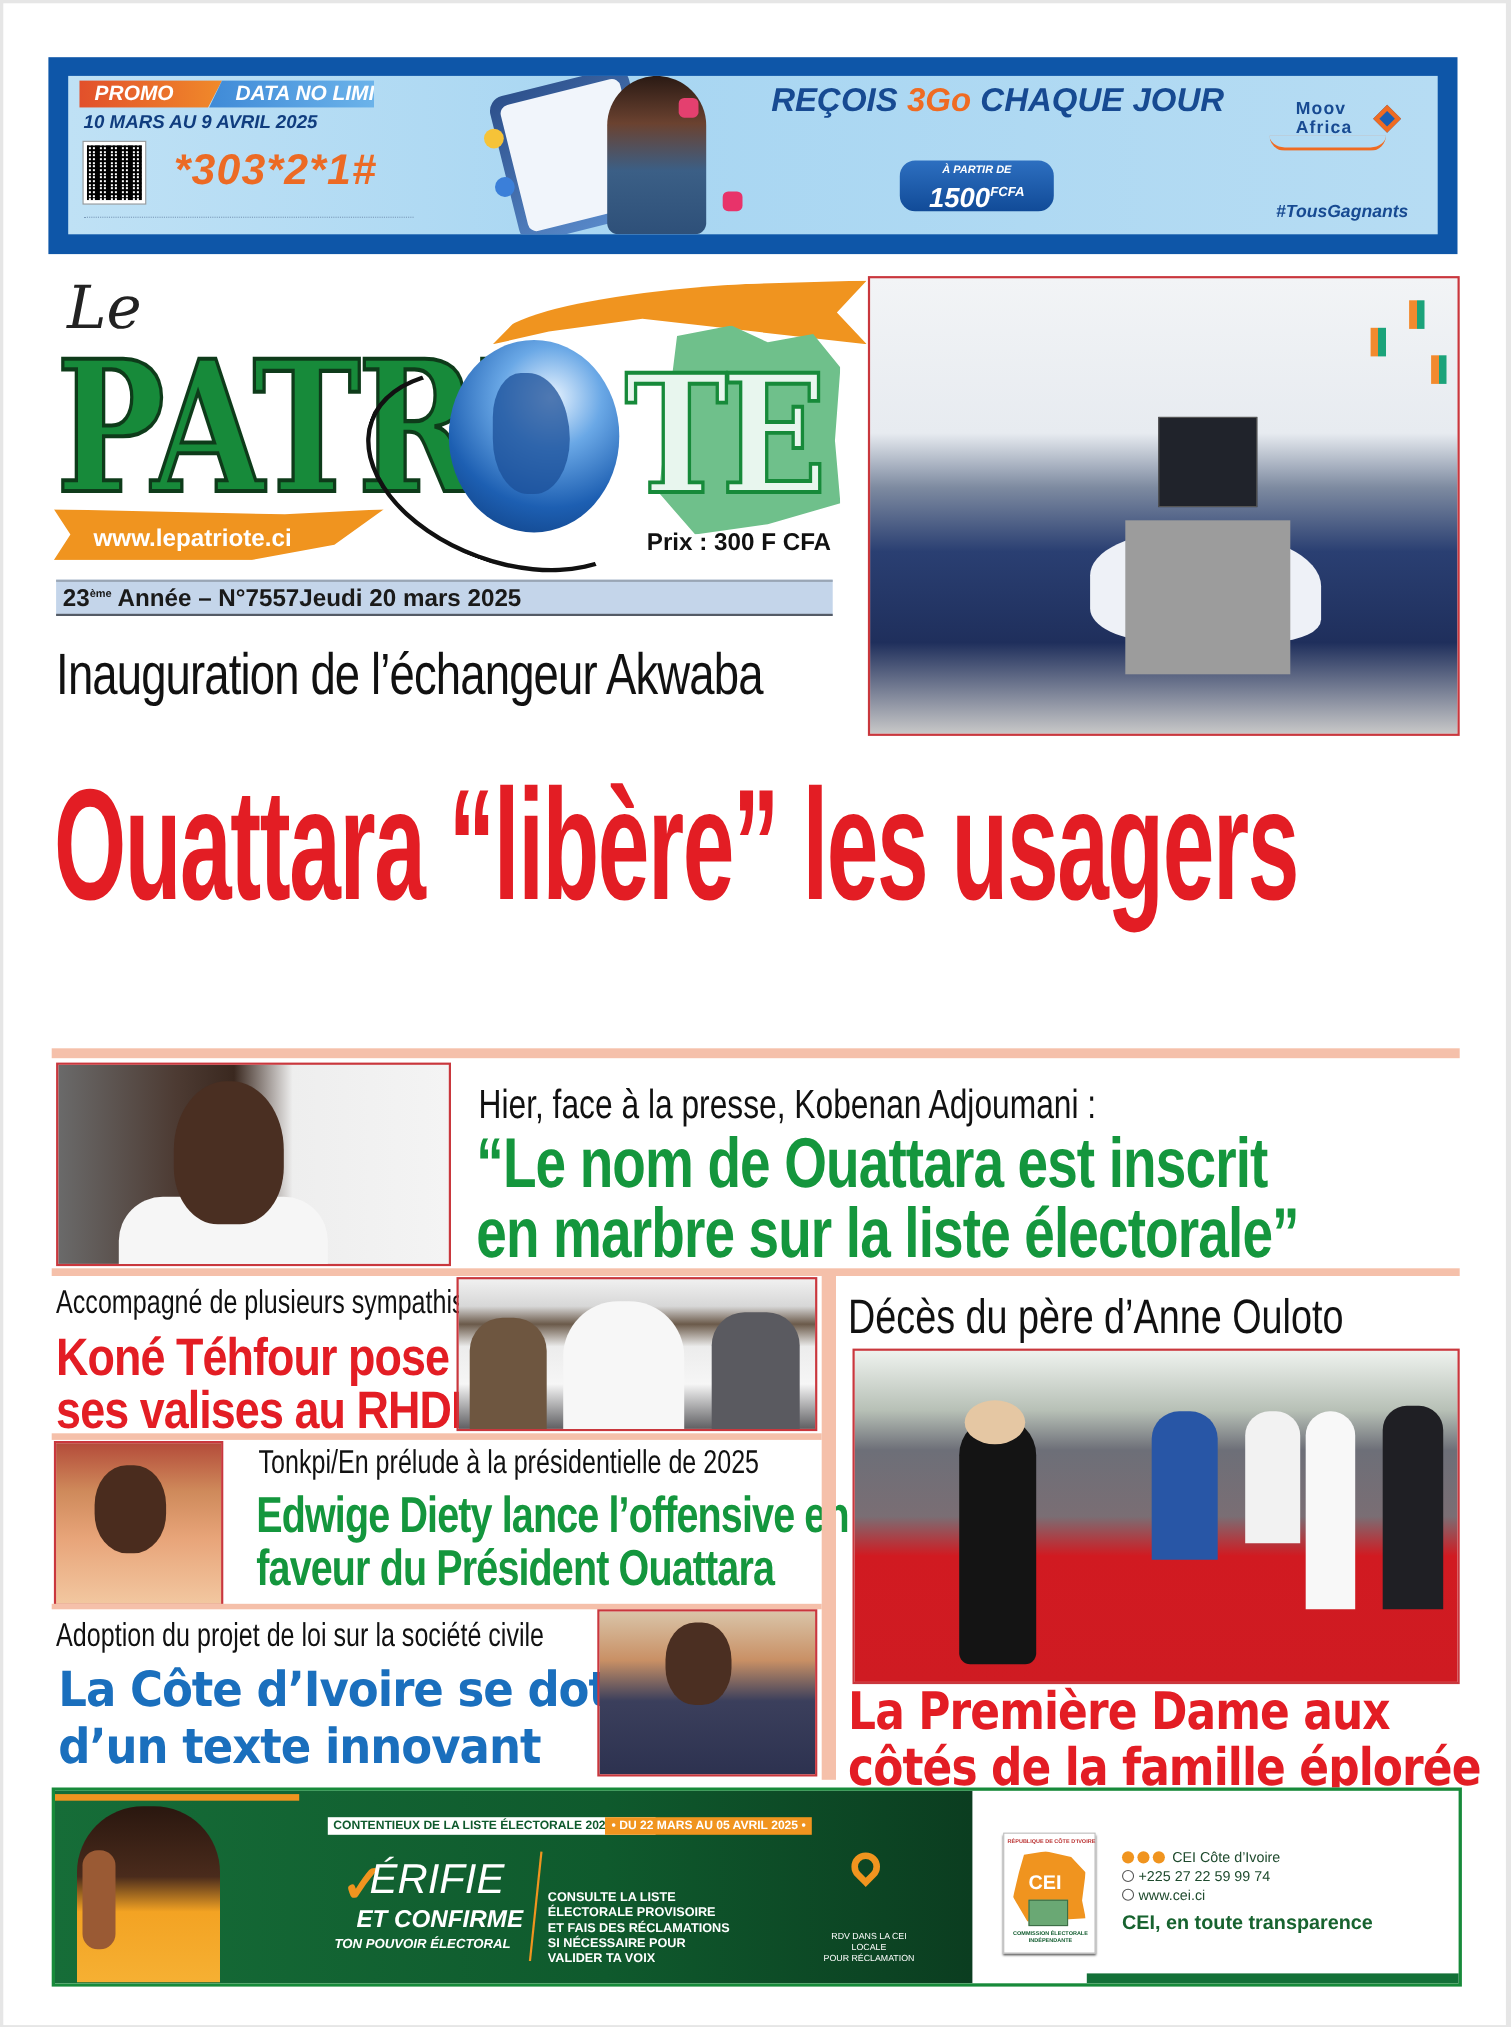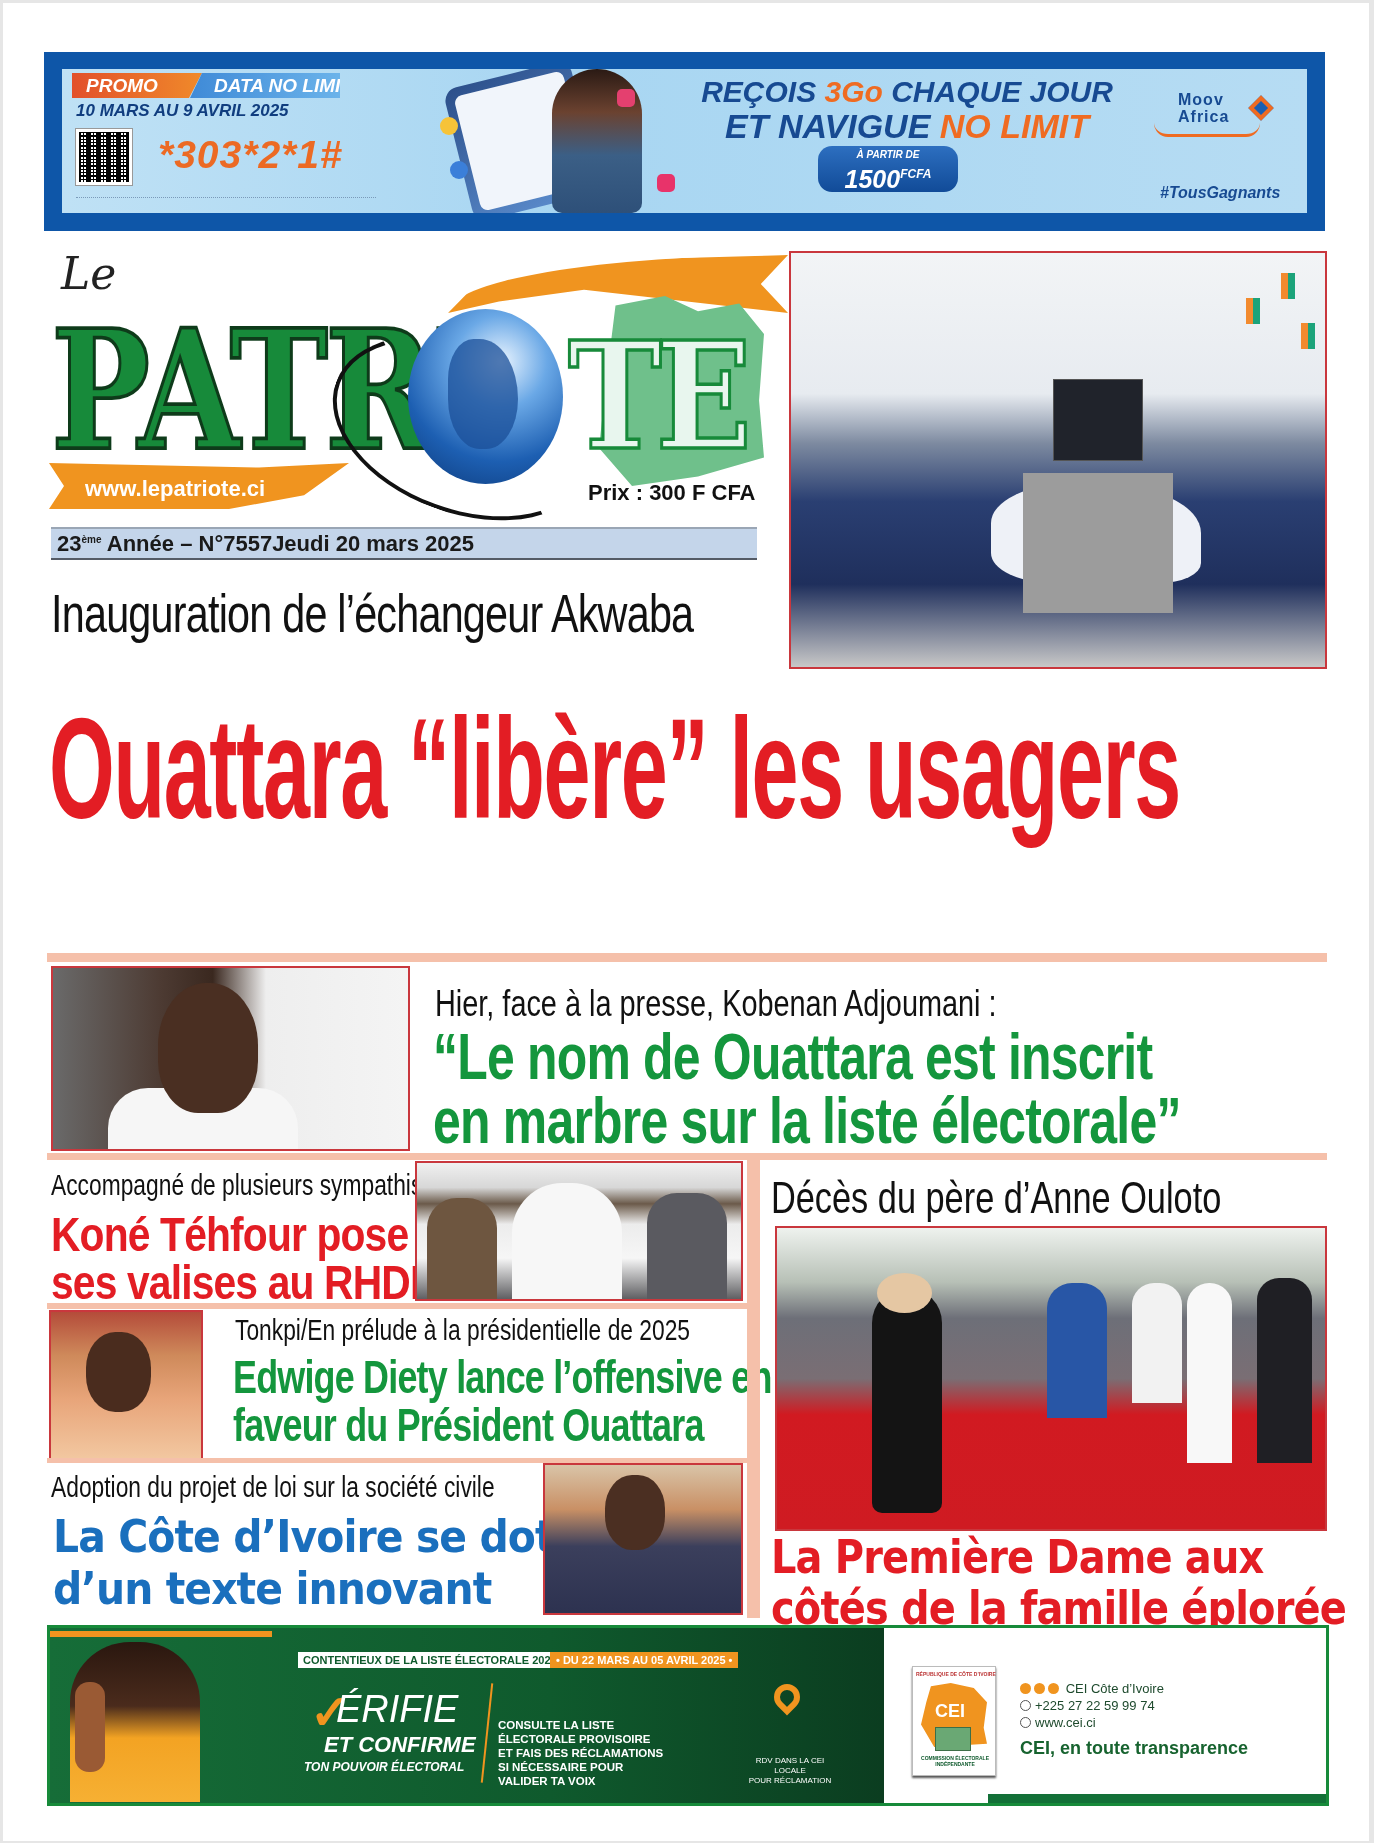--- a/index.html
+++ b/index.html
@@ -31,21 +31,21 @@
   .price-pill .small { font-size: 10px; font-weight: bold; font-style: italic; display: block; padding-top: 3px; line-height: 11px; }
   .price-pill .big { font-size: 25px; font-weight: bold; font-style: italic; line-height: 28px; }
   .price-pill .big sup { font-size: 12px; vertical-align: 10px; }
   .moov-logo { position: absolute; left: 1092px; top: 18px; width: 120px; height: 56px; }
   .moov-text { position: absolute; left: 24px; top: 4px; font-size: 16px; font-weight: bold; color: #174a92; line-height: 17px; letter-spacing: 1px; }
   .moov-swoosh { position: absolute; left: 0; top: 36px; width: 106px; height: 14px; border-bottom: 3px solid #ef6b22; border-radius: 0 0 60px 60px; }
   .moov-diamond { position: absolute; left: 98px; top: 12px; width: 18px; height: 18px; background: #1a5fb4; transform: rotate(45deg); border: 4px solid #ef6b22; }
   .hashtag { position: absolute; left: 1098px; top: 115px; font-size: 16px; font-weight: bold; font-style: italic; color: #174a92; }
 
   
-  .le { left: 58px; top: 245px; font-family: "DejaVu Serif", serif; font-style: italic; font-size: 44px; color: #222; text-align: center; }
+  .le { left: 58px; top: 245px; font-family: "DejaVu Serif", serif; font-style: italic; font-size: 54px; color: #222; text-align: center; }
   .swoosh-top { left: 445px; top: 252px; width: 340px; height: 58px; background: #f0941f; border-radius: 100% 0 0 0 / 100% 0 0 0; clip-path: polygon(0 100%, 10% 40%, 40% 10%, 100% 0, 92% 50%, 100% 100%, 40% 60%, 15% 80%); }
   .patriote { left: 48px; top: 300px; font-family: "DejaVu Serif", serif; font-weight: bold; font-size: 132px; line-height: 140px; color: #178a3a; -webkit-text-stroke: 3px #0e3b1a; letter-spacing: -3px; transform: scaleY(1.25); transform-origin: top left; }
   .globe { left: 405px; top: 306px; width: 155px; height: 175px; border-radius: 50%; background: radial-gradient(circle at 60% 30%, #e9f4ff 0%, #6aa8e6 30%, #1d5fb2 65%, #0c3877 100%); }
   .globe-land { position: absolute; left: 40px; top: 30px; width: 70px; height: 110px; background: #1b4f98; border-radius: 40% 60% 50% 50%; opacity: .75; }
   .arc { left: 325px; top: 340px; width: 270px; height: 170px; border: 4px solid #111; border-radius: 50%; border-right-color: transparent; border-top-color: transparent; transform: rotate(20deg); }
   .civ-map { left: 596px; top: 293px; width: 165px; height: 190px; background: #6fc08b; clip-path: polygon(10% 5%, 40% 0, 60% 8%, 85% 4%, 100% 20%, 97% 55%, 100% 85%, 60% 95%, 20% 100%, 0 80%, 5% 40%); }
   .te { left: 565px; top: 310px; font-family: "DejaVu Serif", serif; font-weight: bold; font-size: 126px; line-height: 140px; color: #e8f6ee; -webkit-text-stroke: 3px #178a3a; transform: scaleY(1.18); transform-origin: top left; letter-spacing: -6px; }
   .swoosh-bottom { left: 46px; top: 460px; width: 300px; height: 46px; background: #f0941f; clip-path: polygon(0 0, 70% 10%, 100% 0, 85% 70%, 60% 100%, 0 100%, 5% 50%); }
   .website { left: 82px; top: 473px; color: #fff; font-size: 22px; font-weight: bold; }
   .price { left: 585px; top: 477px; font-size: 22px; font-weight: bold; color: #111; }
@@ -155,21 +155,20 @@
       <div class="phone-art">
           <div class="phone-screen"></div>
         </div>
       <div class="girl"></div>
       <div class="emoji" style="left:378px;top:48px;background:#f6c338;"></div>
       <div class="emoji" style="left:388px;top:92px;background:#3b7fd9;"></div>
       <div class="emoji" style="left:555px;top:20px;background:#e4406f;border-radius:5px;"></div>
       <div class="emoji" style="left:595px;top:105px;background:#e8336a;border-radius:5px;"></div>
       <div class="ad-headline">
         <div><span>REÇOIS </span><span class="o">3Go</span><span> CHAQUE JOUR</span></div>
-        <div style="font-size:34px;"><span>ET NAVIGUE </span><span class="o">NO LIMIT</span></div>
       </div>
       <div class="price-pill">
         <span class="small">À PARTIR DE</span>
         <span class="big"><span>1500</span><sup>FCFA</sup></span>
       </div>
       <div class="moov-logo">
         <div class="moov-text">
             <div>Moov</div>
             <div>Africa</div>
           </div>

